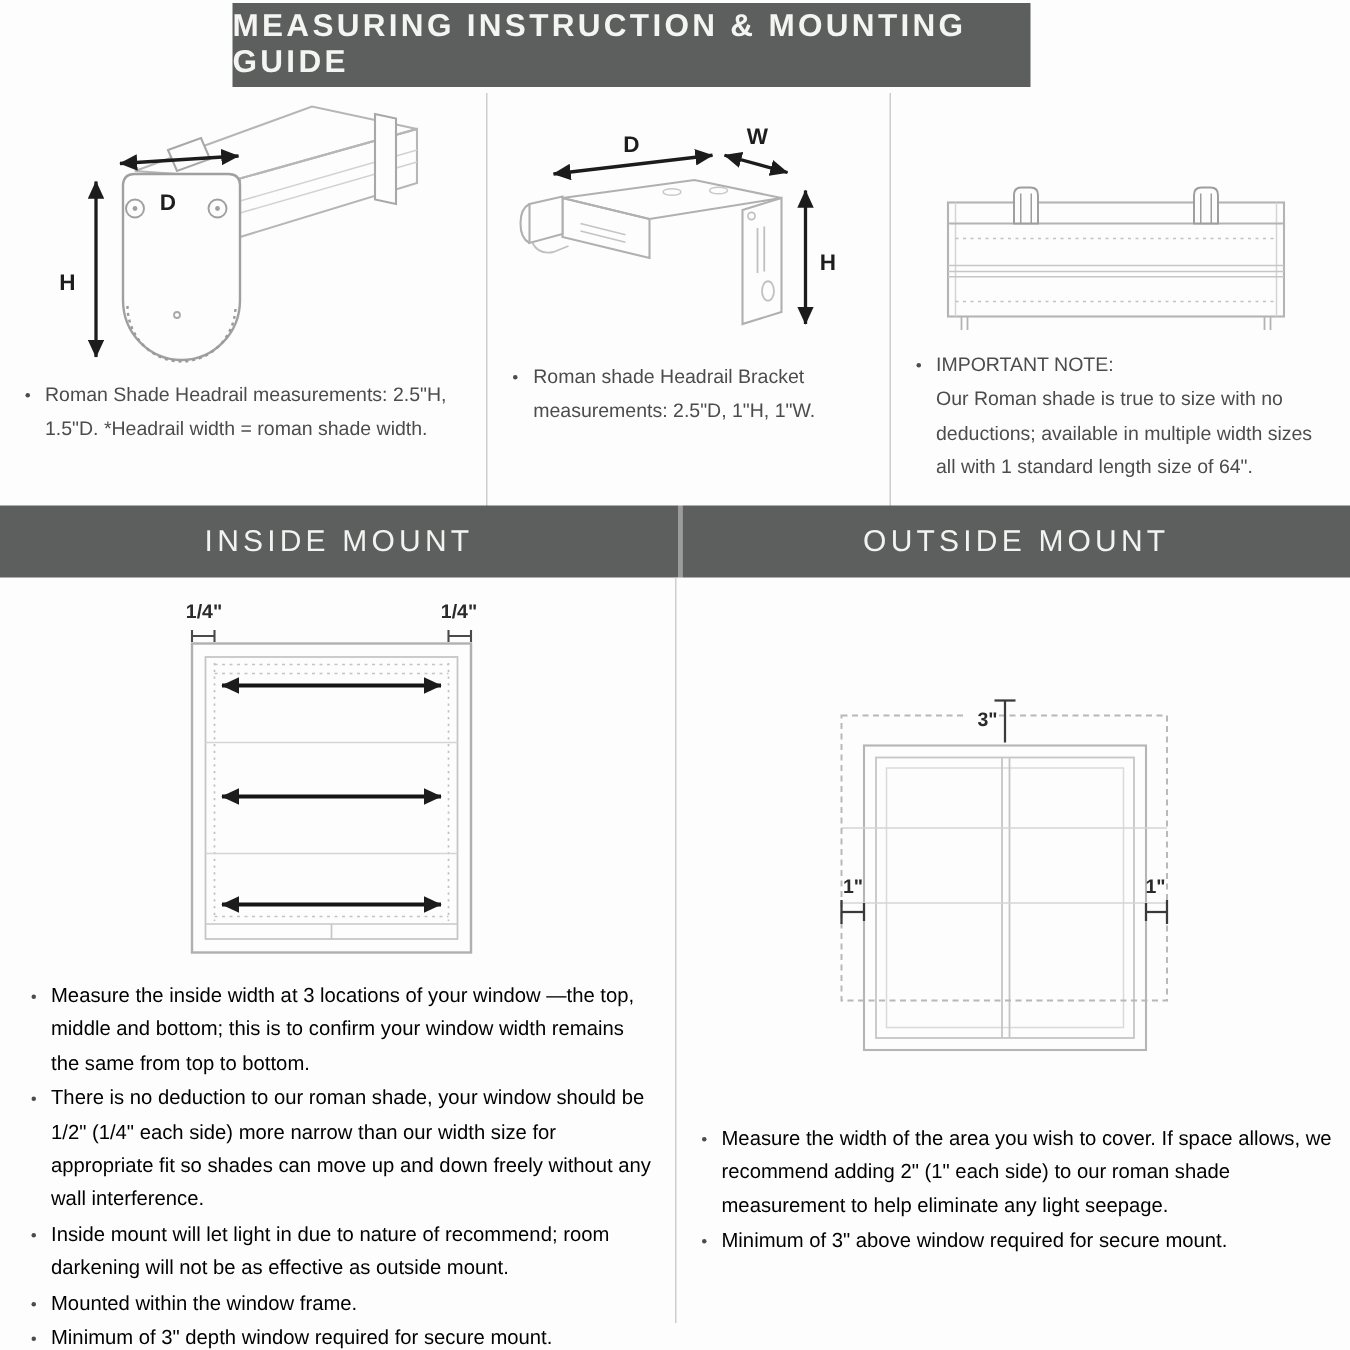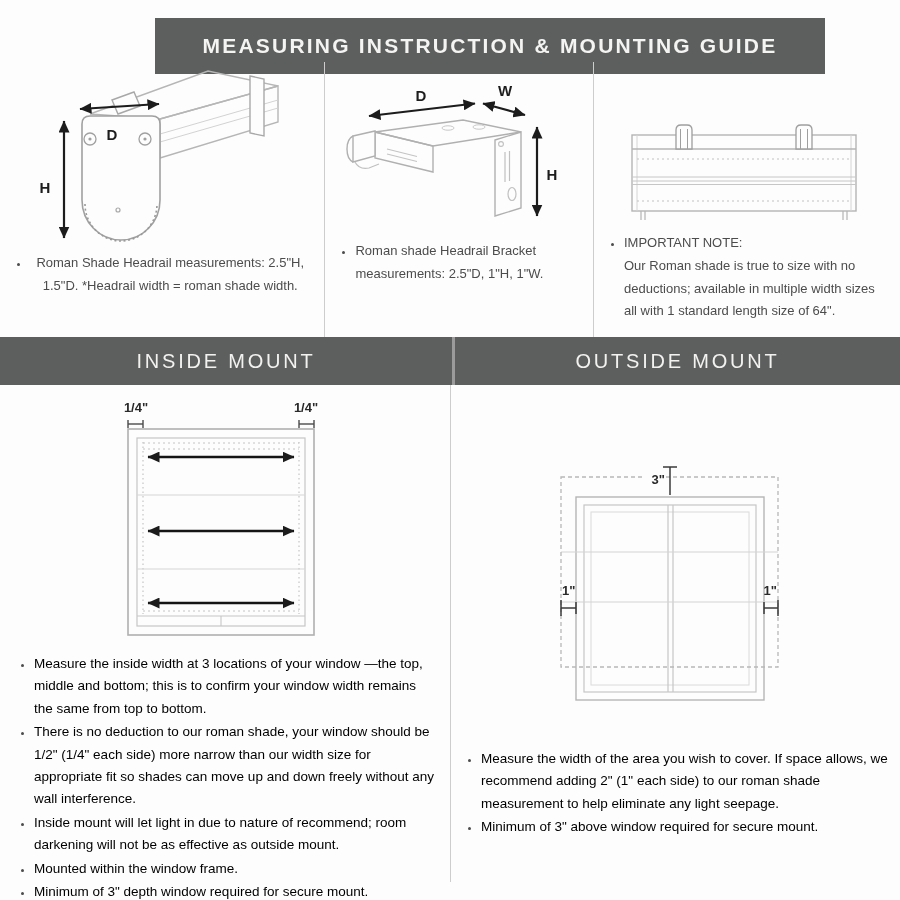--- a/index.html
+++ b/index.html
@@ -2,40 +2,40 @@
 <html><head>
 <meta charset="utf-8">
 <style>
   html,body{margin:0;padding:0;background:#fff;}
   .page{
     position:relative;width:900px;height:900px;background:#fdfdfd;overflow:hidden;
     font-family:"Liberation Sans","DejaVu Sans",sans-serif;color:#4b4b4b;
   }
   
   .main-banner{
-    position:absolute;left:155px;top:18px;width:670px;height:56px;
+    position:absolute;left:155px;top:2px;width:532px;height:56px;
     background:#5d5f5e;display:flex;align-items:center;justify-content:center;
   }
   .main-banner h1{
     margin:0;font-size:21px;font-weight:bold;letter-spacing:2.2px;color:#f4f4f2;
   }
   
   .top-row{position:absolute;top:62px;left:0;width:900px;height:276px;display:flex;}
   .panel{box-sizing:border-box;padding:0 10px 0 8px;}
   .panel-1{width:330px;}
   .panel-2{width:273px;border-left:1px solid #cdcdcd;}
   .panel-3{flex:1;border-left:1px solid #cdcdcd;}
   .panel svg{display:block;}
   ul.notes{margin:0;padding:0 4px 0 22px;list-style:disc;}
   ul.notes li{font-size:13px;line-height:1.75;color:#4c4c4c;}
   ul.notes li::marker{color:#4c4c4c;font-size:11px;}
   .p1-svg{margin:0 0 0 4px;}
   .p2-svg{margin:8px 0 0 12px;}
   .p3-svg{margin:40px 0 0 8px;}
-  .p1-note{margin-top:6px;text-align:center;}
+  .p1-note{margin-top:6px;}
   .p2-note{margin-top:14px;}
   .p3-note{margin-top:16px;}
   .note-title{font-weight:normal;}
   
   .mount-banners{position:absolute;top:337px;left:0;width:900px;height:48px;display:flex;}
   .mount-banner{
     background:#5d5f5e;display:flex;align-items:center;justify-content:center;
     font-size:20px;letter-spacing:2.8px;color:#f2f2f0;
   }
   .mount-banner.left{width:452px;}

